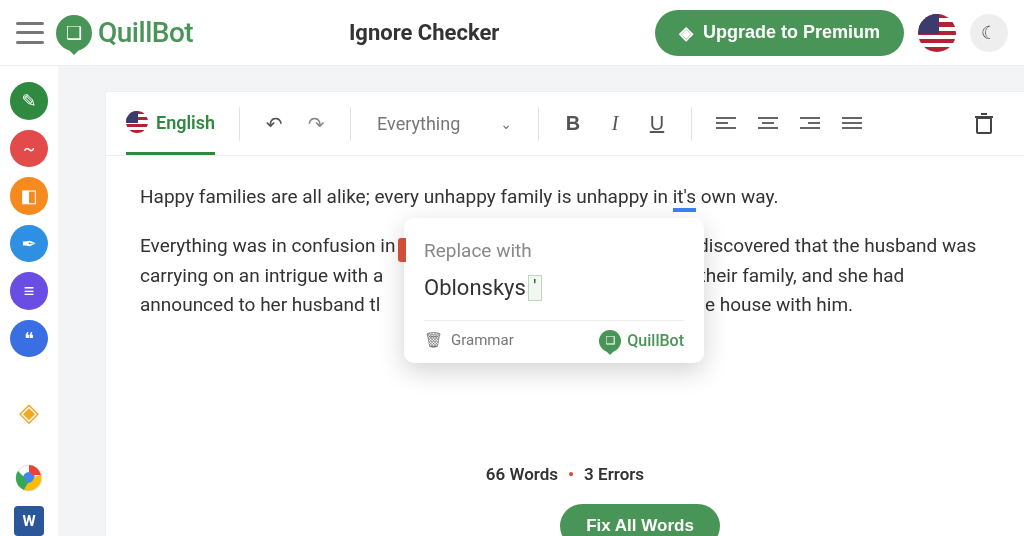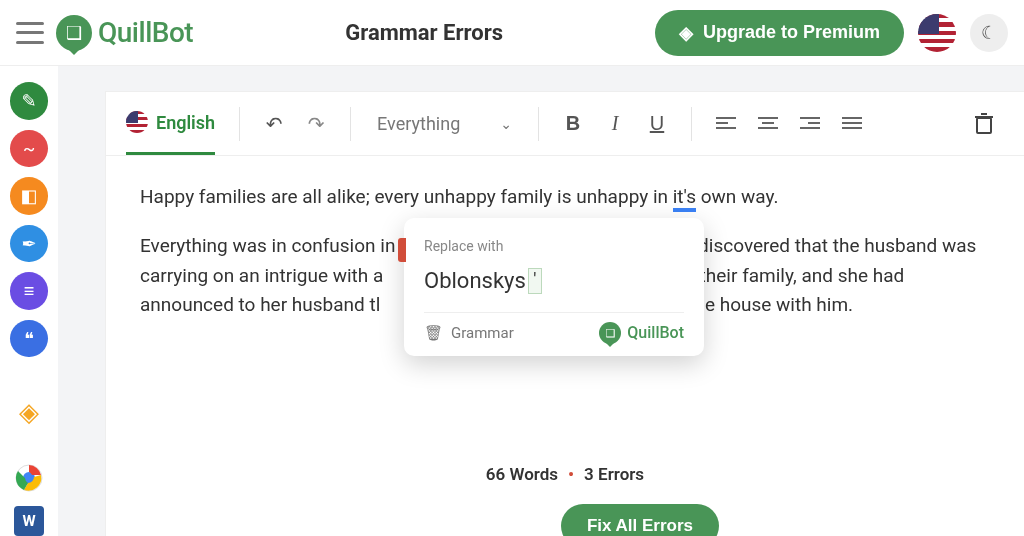--- a/index.html
+++ b/index.html
@@ -84,21 +84,21 @@
 
   
   .suggest-pop {
     position:absolute; left: 298px; top: 62px; width: 300px; background:#fff;
     border-radius: 10px; box-shadow: 0 8px 26px rgba(0,0,0,.18); padding: 18px 20px 10px 20px;
     z-index: 5;
   }
   .suggest-pop::before {
     content:""; position:absolute; left:-6px; top:20px; width:8px; height:24px; background:#d14d3a; border-radius:3px 0 0 3px;
   }
-  .sp-label { font-size:14px; color:#888; margin-bottom:6px; }
+  .sp-label { font-size:19px; color:#888; margin-bottom:6px; }
   .sp-replace {
     font-size:22px; color:#333; display:flex; align-items:center; gap:2px; padding-bottom:14px; border-bottom:1px solid #eee; margin-bottom:8px;
   }
   .sp-apostrophe {
     display:inline-block; border:1px solid #bcd9bc; background:#f1f8f1; height:26px; width:14px; text-align:center; line-height:22px; font-size:18px; color:#333;
   }
   .sp-actions { display:flex; align-items:center; justify-content:space-between;}
   .sp-ignore { display:flex; align-items:center; gap:8px; color:#777; font-size:15px; cursor:pointer; }
   .sp-brand { display:flex; align-items:center; gap:6px; color:#499557; font-size:16px; font-weight:500;}
   .sp-brand .mini-logo { width:22px; height:22px; border-radius:50%; background:#499557; display:inline-flex; align-items:center; justify-content:center; font-size:11px; color:#fff; position:relative;}
@@ -126,21 +126,21 @@
 <div class="top-header">
   <div class="hamburger">
       <span></span>
       <span></span>
       <span></span>
     </div>
   <div class="logo">
     <div class="logo-mark">❑</div>
     <div class="logo-text">QuillBot</div>
   </div>
-  <div class="page-title">Grammar Errors</div>
+  <div class="page-title">Ignore Checker</div>
   <button class="upgrade-btn">
     <span>◈</span>
     <span>Upgrade to Premium</span>
   </button>
   <div class="flag-orb flag-us"></div>
   <div class="dark-orb">☾</div>
 </div>
 
 <div class="left-rail">
   <div class="rail-icon" style="background:#2f8a3f">✎</div>
@@ -269,21 +269,21 @@
       </div>
     </div>
 
     <div class="editor-footer">
       <div class="counts">
         <span>66 Words</span>
         <span class="dot">•</span>
         <span>3 Errors</span>
       </div>
       <button class="fix-btn">
-        <span>Fix All Errors</span>
+        <span>Fix All Words</span>
       </button>
       <div class="footer-icon">
         <svg width="22" height="22">
             <g stroke="#444" stroke-width="2" fill="none">
               <line x1="11" y1="2" x2="11" y2="14"></line>
               <polyline points="6,10 11,15 16,10"></polyline>
               <line x1="3" y1="20" x2="19" y2="20"></line>
             </g>
           </svg>
       </div>

